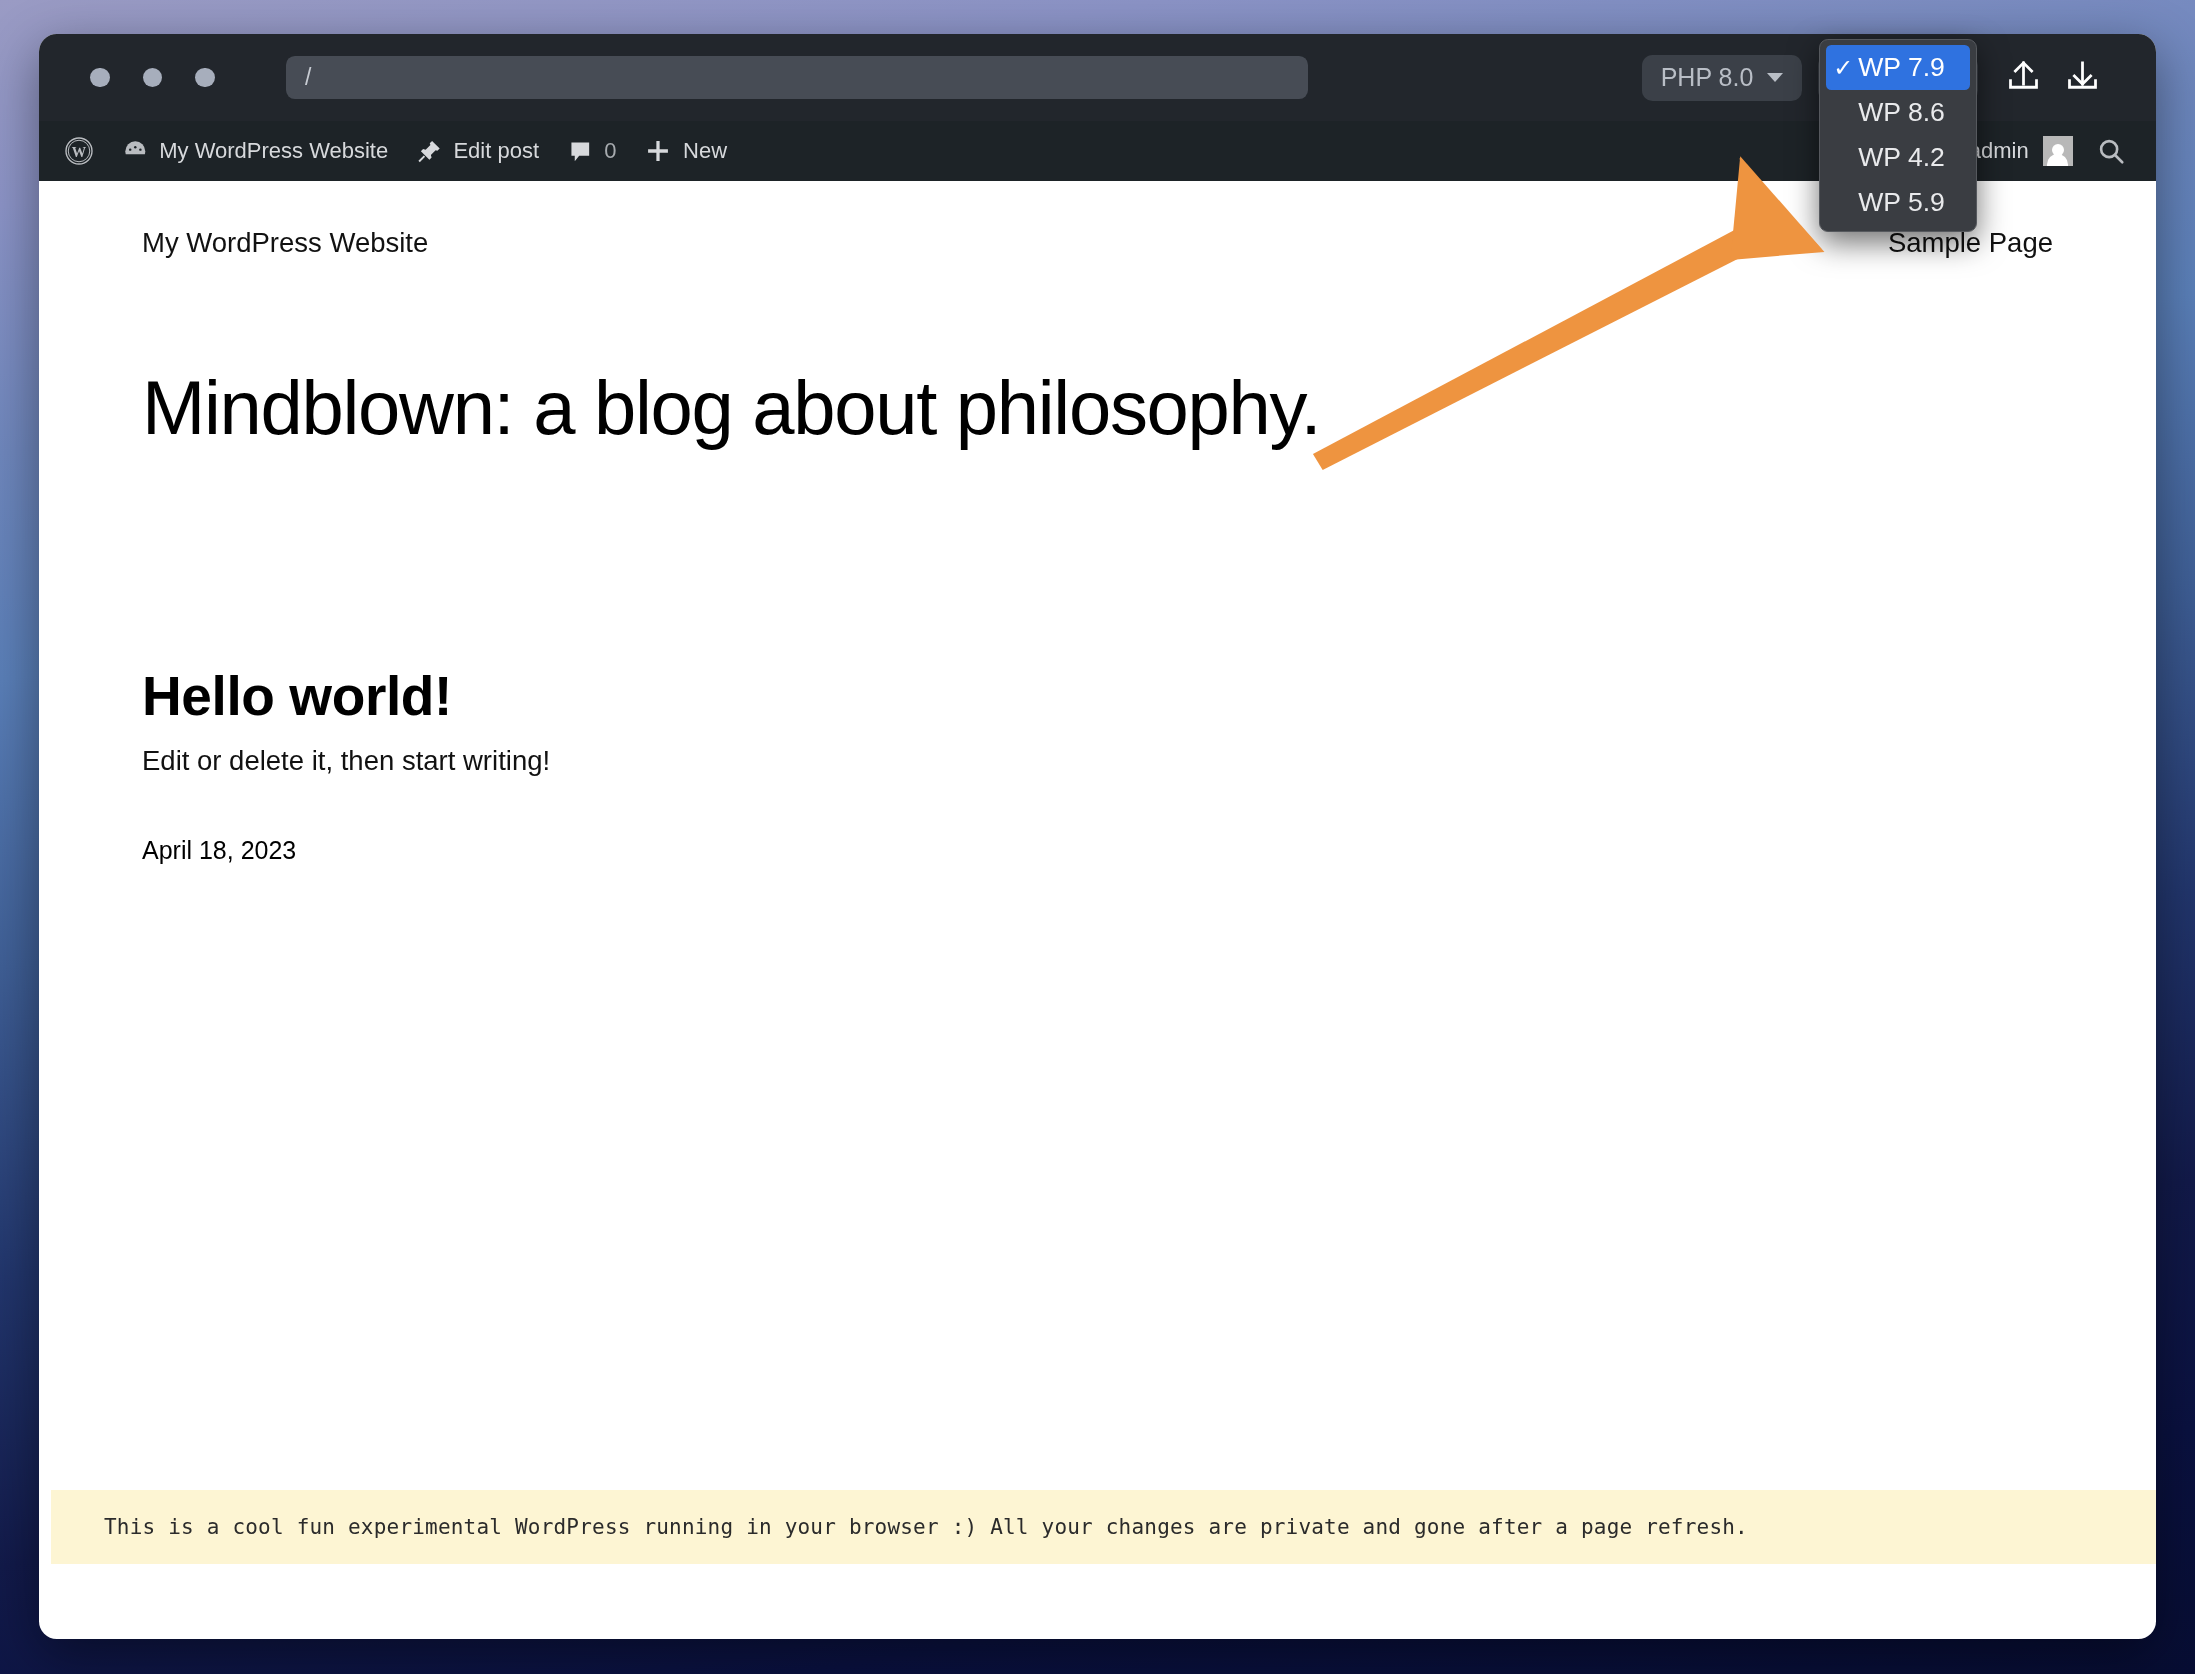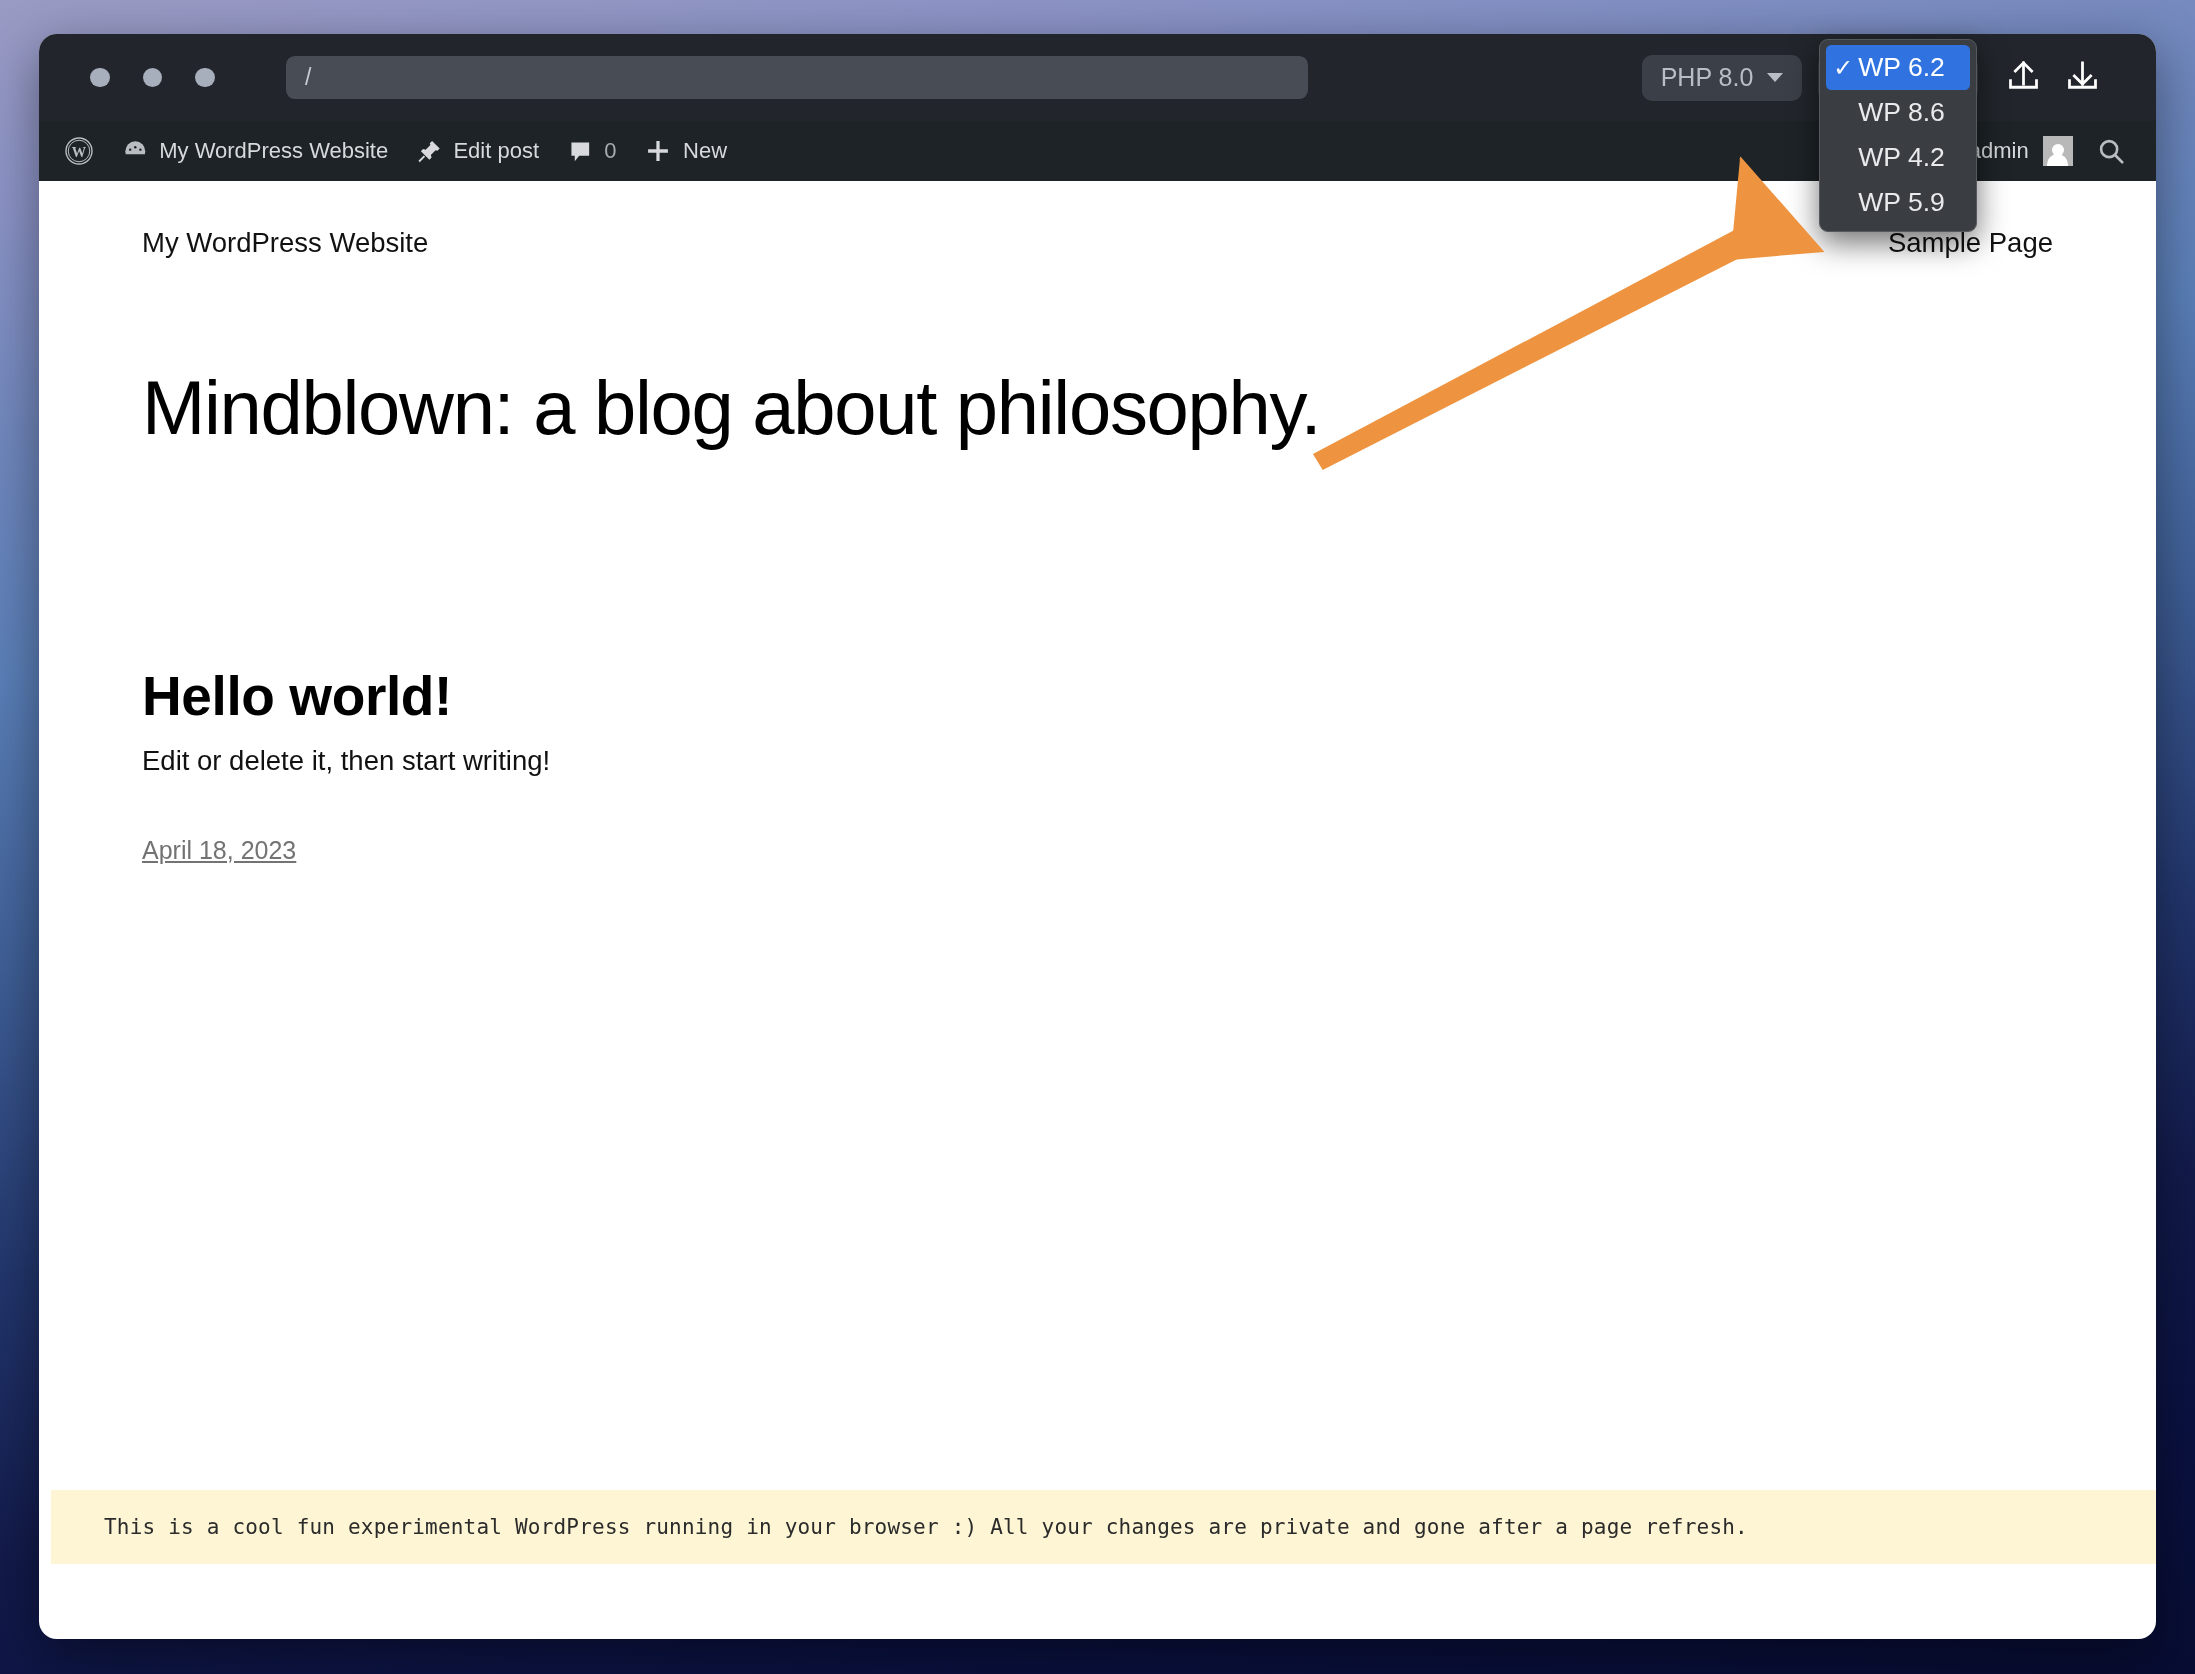--- a/index.html
+++ b/index.html
@@ -111,21 +111,21 @@
     margin:105px 0 0 103px;
     font-size:76px;
     font-weight:400;
     letter-spacing:-1.3px;
     color:#000;
   }
   .post { margin:213px 0 0 103px; }
   .post h2 { font-size:55px; font-weight:700; color:#000; letter-spacing:-0.4px; }
   .post p { font-size:27.5px; color:#111; margin-top:30px; line-height:1.16; }
   .post .pline2 { margin-top:17px; }
-  .post .date { font-size:25px; color:#737373; margin-top:59px;text-decoration:underline; }
+  .post .date { font-size:25px; color:#000000; margin-top:59px; }
 
   
   .notice {
     position:absolute; left:12px; bottom:0;
     width:100%; height:74px;
     background:#fdf5d3;
     display:flex; align-items:center;
     font-family:"DejaVu Sans Mono", monospace;
     font-size:21px;
     color:#2b2b2b;
@@ -249,21 +249,21 @@
 
     <div class="notice">
       <span>This is a cool fun experimental WordPress running in your browser :) All your changes are private and gone after a page refresh.</span>
     </div>
   </div>
 </div>
 
 <div class="wpmenu">
   <div class="wpitem sel">
     <span class="wpcheck">✓</span>
-    <span>WP 6.2</span>
+    <span>WP 7.9</span>
   </div>
   <div class="wpitem">
     <span class="wpcheck"></span>
     <span>WP 8.6</span>
   </div>
   <div class="wpitem">
     <span class="wpcheck"></span>
     <span>WP 4.2</span>
   </div>
   <div class="wpitem">

